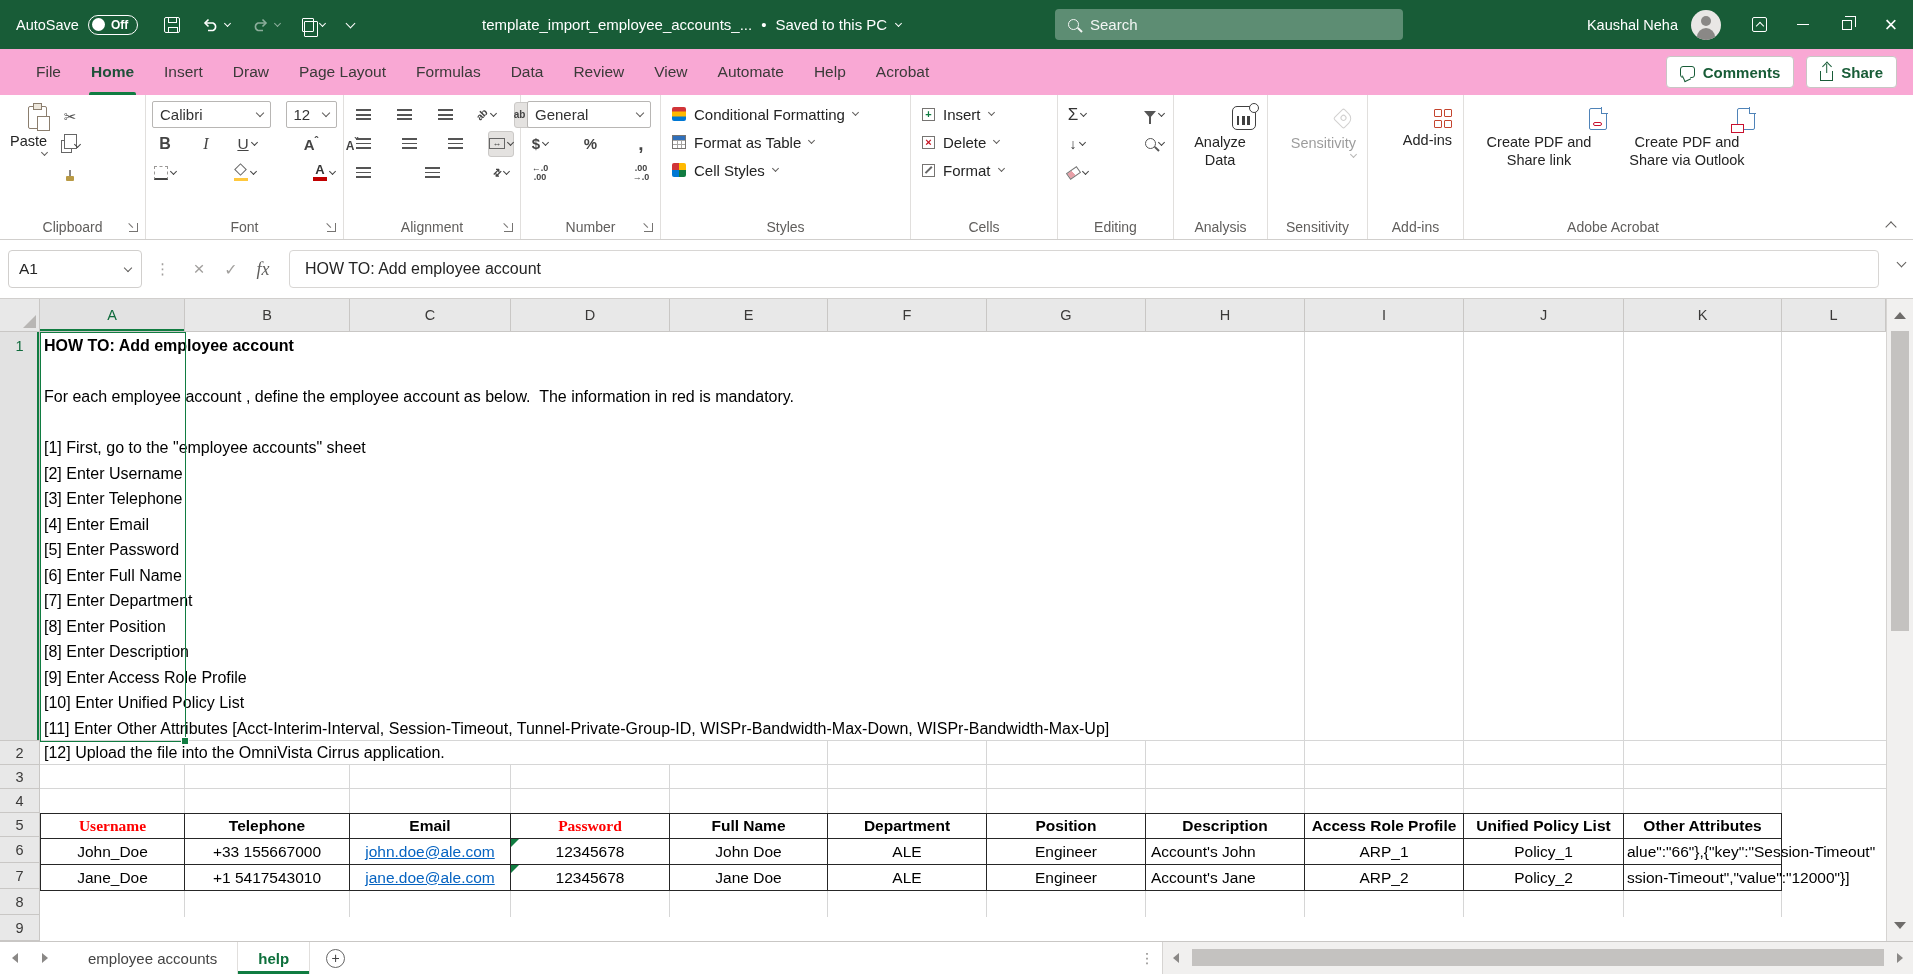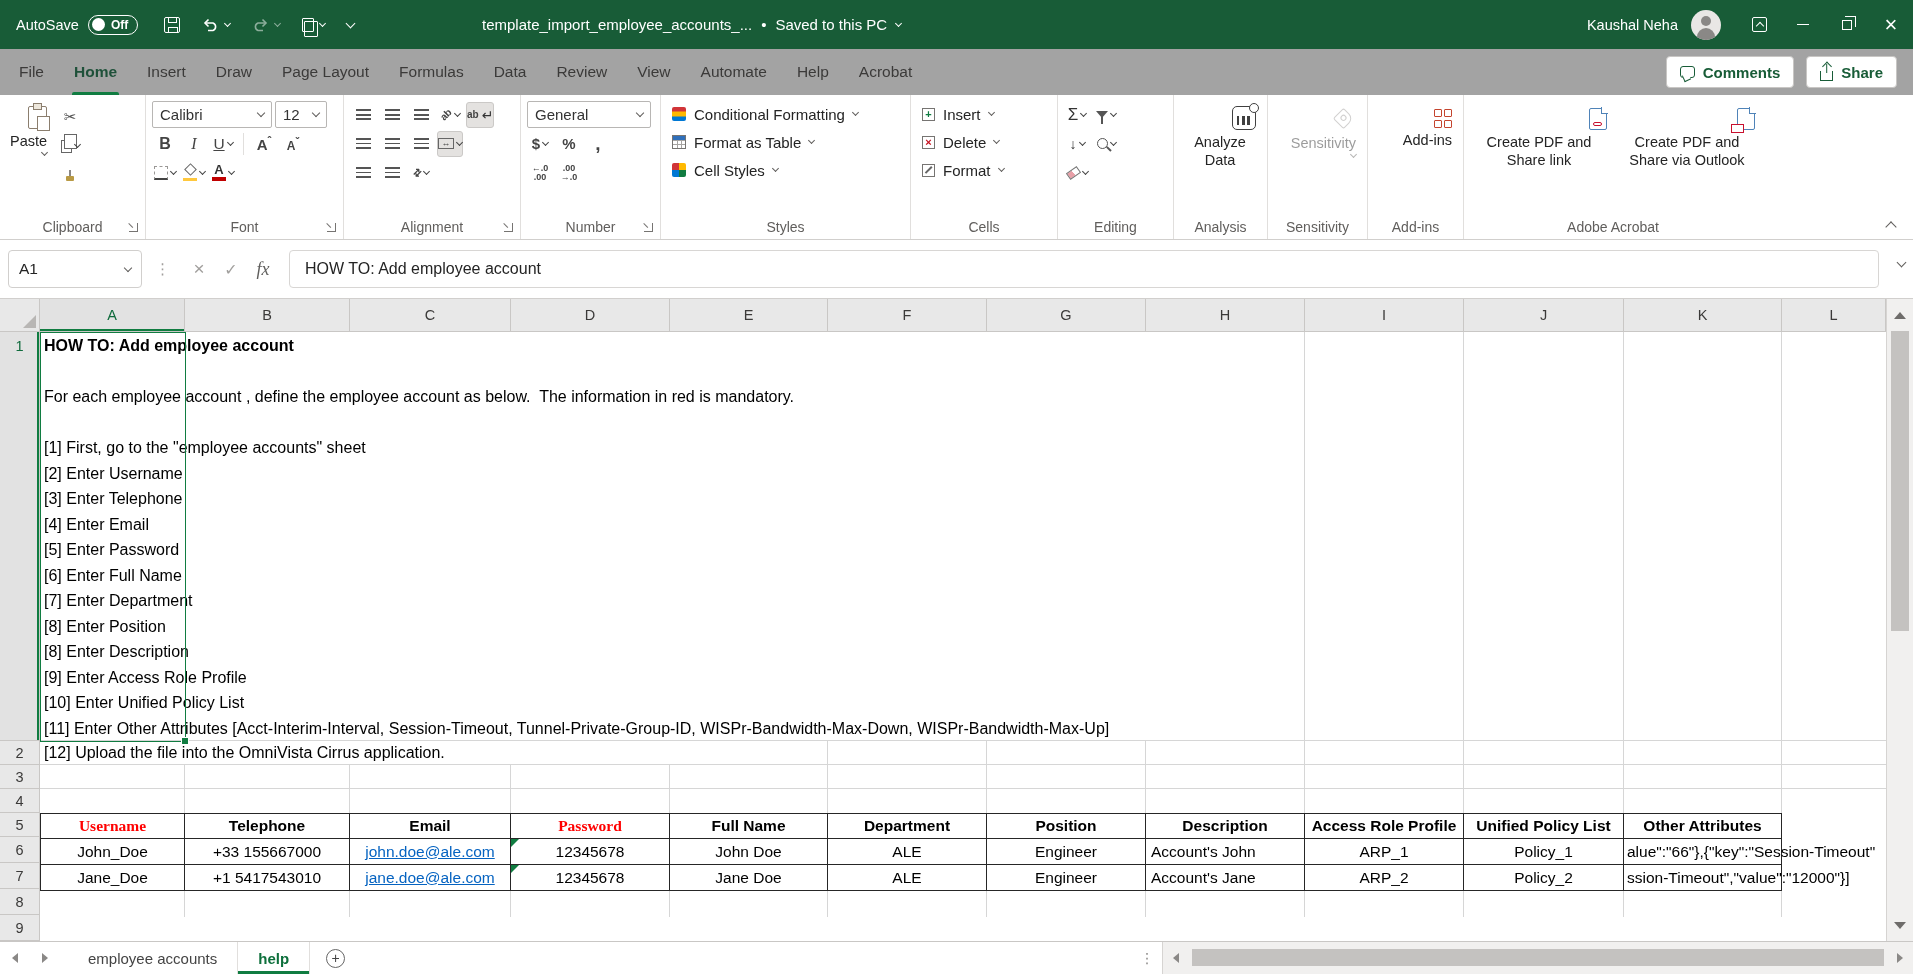--- a/index.html
+++ b/index.html
@@ -40,39 +40,39 @@
   .avatar::after{content:"";position:absolute;left:50%;top:18px;transform:translateX(-50%);width:18px;height:12px;border-radius:9px 9px 0 0;background:#8A8886;}
   .wbtn{width:44px;height:49px;display:flex;align-items:center;justify-content:center;}
   .ico-ribbonopt{width:15px;height:15px;border:1.5px solid #fff;border-radius:2px;position:relative;}
   .ico-ribbonopt::after{content:"";position:absolute;left:4px;top:5px;width:5px;height:5px;border-left:1.5px solid #fff;border-top:1.5px solid #fff;transform:rotate(45deg);}
   .ico-min{width:12px;height:1.6px;background:#fff;}
   .ico-restore{width:10px;height:10px;border:1.4px solid #fff;position:relative;}
   .ico-restore::before{content:"";position:absolute;left:2px;top:-4.4px;width:10px;height:10px;border:1.4px solid #fff;border-left:none;border-bottom:none;}
   .ico-close{font-size:22px;line-height:1;font-weight:300;}
 
   
-  #rtabsrow{position:absolute;left:0;top:49px;width:100%;height:46px;background:#a3a3a3;display:flex;align-items:center;padding-left:4px;}
+  #rtabsrow{position:absolute;left:0;top:49px;width:100%;height:46px;background:#f9a8d4;display:flex;align-items:center;padding-left:21px;}
   .rtab{position:relative;height:46px;padding:0 15px;font-size:15.5px;color:#3B3A39;}
   .rtab.active{color:#1F513A;font-weight:700;}
   .rtab.active::after{content:"";position:absolute;left:13px;right:13px;bottom:0;height:3px;background:var(--excel-green);border-radius:2px 2px 0 0;}
   .tabactions{position:absolute;right:16px;top:7px;display:flex;gap:12px;}
   .pillbtn{display:flex;align-items:center;gap:8px;height:32px;padding:0 13px;border:1px solid #C8C6C4;border-radius:4px;background:#fff;font-size:15px;color:var(--titlebar-green);font-weight:600;}
   .ico-comment{width:15px;height:12px;border:1.6px solid var(--titlebar-green);border-radius:3px;position:relative;}
   .ico-comment::after{content:"";position:absolute;left:2px;bottom:-4.4px;width:6px;height:6px;border-right:1.6px solid var(--titlebar-green);border-bottom:1.6px solid var(--titlebar-green);background:#fff;transform:rotate(65deg);}
   .ico-share{width:13px;height:10px;border:1.6px solid var(--titlebar-green);border-top:none;position:relative;margin-top:7px;}
   .ico-share::before{content:"";position:absolute;left:50%;top:-7px;width:1.6px;height:9px;background:var(--titlebar-green);transform:translateX(-50%);}
   .ico-share::after{content:"";position:absolute;left:50%;top:-8px;width:6px;height:6px;border-left:1.6px solid var(--titlebar-green);border-top:1.6px solid var(--titlebar-green);transform:translateX(-50%) rotate(45deg);}
 
   
   #ribbon{position:absolute;left:0;top:95px;width:100%;height:145px;background:#fff;border-bottom:1px solid #D1CFCD;display:flex;}
   .rgroup{position:relative;height:144px;border-right:1px solid #E1DFDD;padding:5px 6px 22px;flex:none;}
   .glabel{position:absolute;bottom:4px;left:0;right:0;text-align:center;font-size:14px;color:#605E5C;white-space:nowrap;}
   .launch{width:9px;height:9px;border-right:1.5px solid #767472;border-bottom:1.5px solid #767472;position:absolute;right:7px;bottom:7px;}
   .launch::before{content:"";position:absolute;left:0;top:0;width:6px;height:1.4px;background:#767472;transform:rotate(45deg);transform-origin:left top;}
-  .rrow{display:flex;align-items:center;gap:3px;height:29px;}
+  .rrow{display:flex;align-items:center;gap:15px;height:29px;justify-content:space-between;}
   .sbtn{min-width:26px;height:26px;display:flex;align-items:center;justify-content:center;gap:3px;color:#444;border-radius:3px;}
   .tog-on{background:#E4E2E0;border:1px solid #CBC9C7;}
   .vsep{width:1px;height:22px;background:#E1DFDD;margin:0 4px;}
   .bigbtn{display:flex;flex-direction:column;align-items:flex-end;justify-content:flex-start;gap:3px;padding:6px 4px 0;border-radius:4px;font-size:14.5px;color:#242424;text-align:center;line-height:18px;height:112px;}
   .combo{border:1px solid #B8B6B4;border-radius:2px;background:#fff;display:flex;align-items:center;padding:0 7px;font-size:15px;color:#333;height:27px;}
   .combo .chev{margin-left:auto;width:6px;height:6px;border-width:1.4px;color:#605E5C;}
   
   .i-paste{width:19px;height:23px;border:1.7px solid #8B7E6E;border-radius:2px;position:relative;background:#fff;}
   .i-paste::before{content:"";position:absolute;left:4px;top:-4px;width:7px;height:5px;border:1.4px solid #8B7E6E;background:#EDE7DC;}
   .i-paste::after{content:"";position:absolute;right:-4px;bottom:-3px;width:11px;height:13px;border:1.4px solid #8B7E6E;background:#fff;}
@@ -245,20 +245,24 @@
             <span class="chev"></span>
           </button>
       </div>
     </div>
     <div class="doc-title">
       <span>template_import_employee_accounts_...</span>
       <span>•</span>
       <span>Saved to this PC</span>
       <span class="chev small"></span>
     </div>
+    <div class="searchbox">
+      <span class="ico-mag"></span>
+      <span>Search</span>
+    </div>
     <div class="tb-right">
       <span class="username">Kaushal Neha</span>
       <span class="avatar"></span>
       <span class="wbtn">
           <span class="ico-ribbonopt"></span>
         </span>
       <span class="wbtn">
           <span class="ico-min"></span>
         </span>
       <span class="wbtn">

